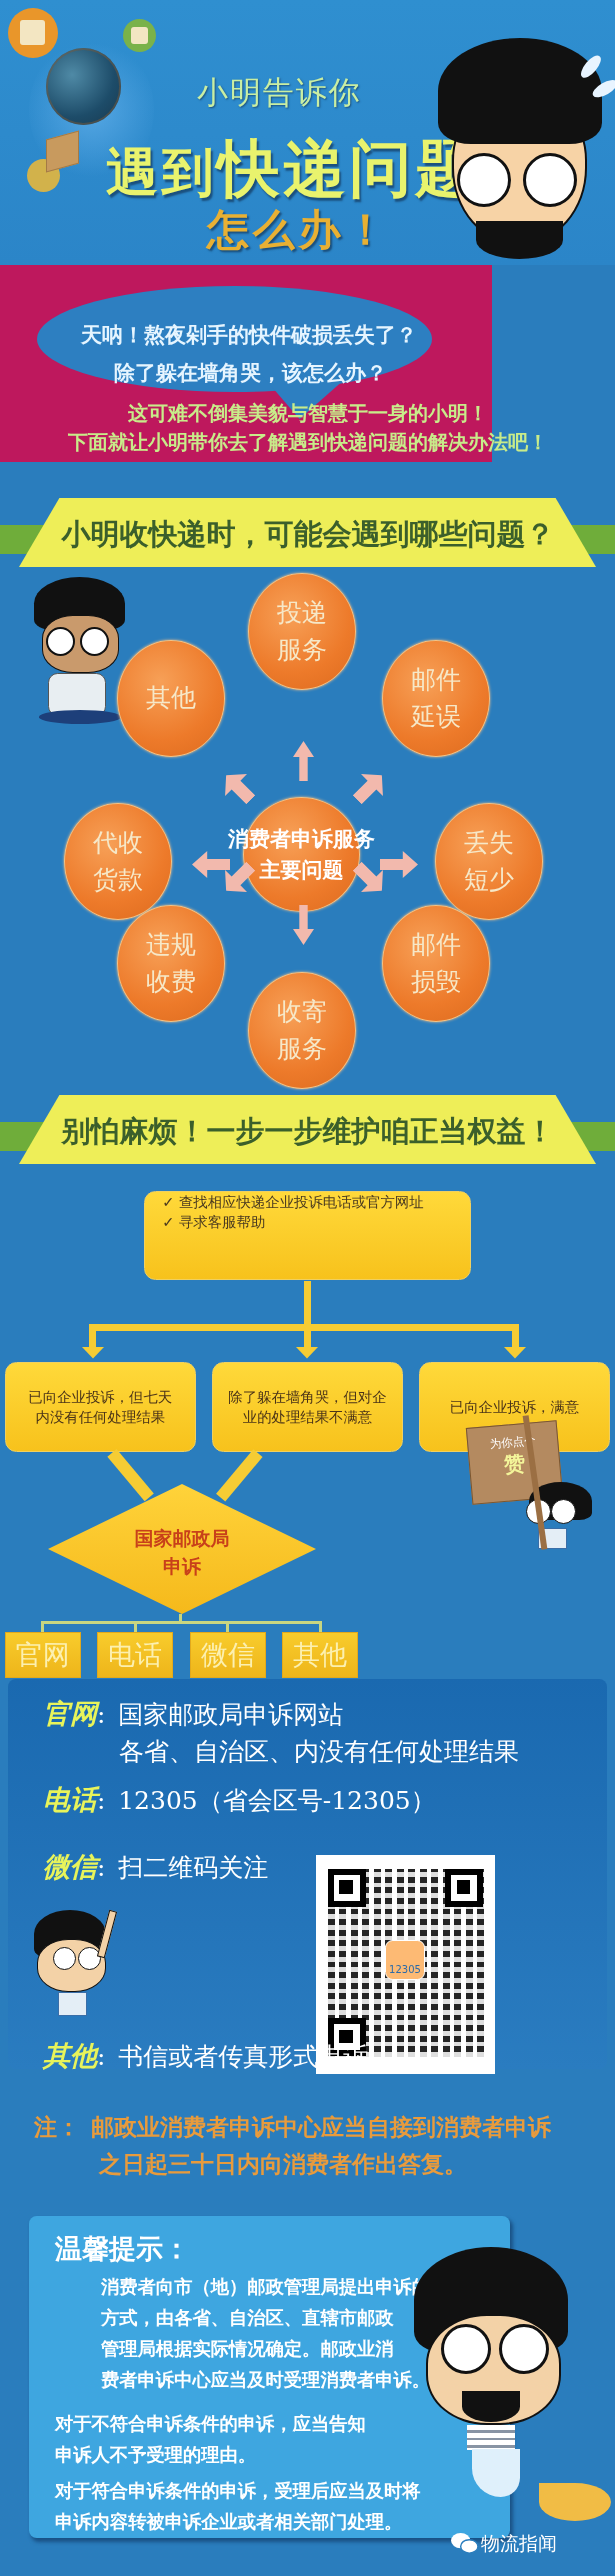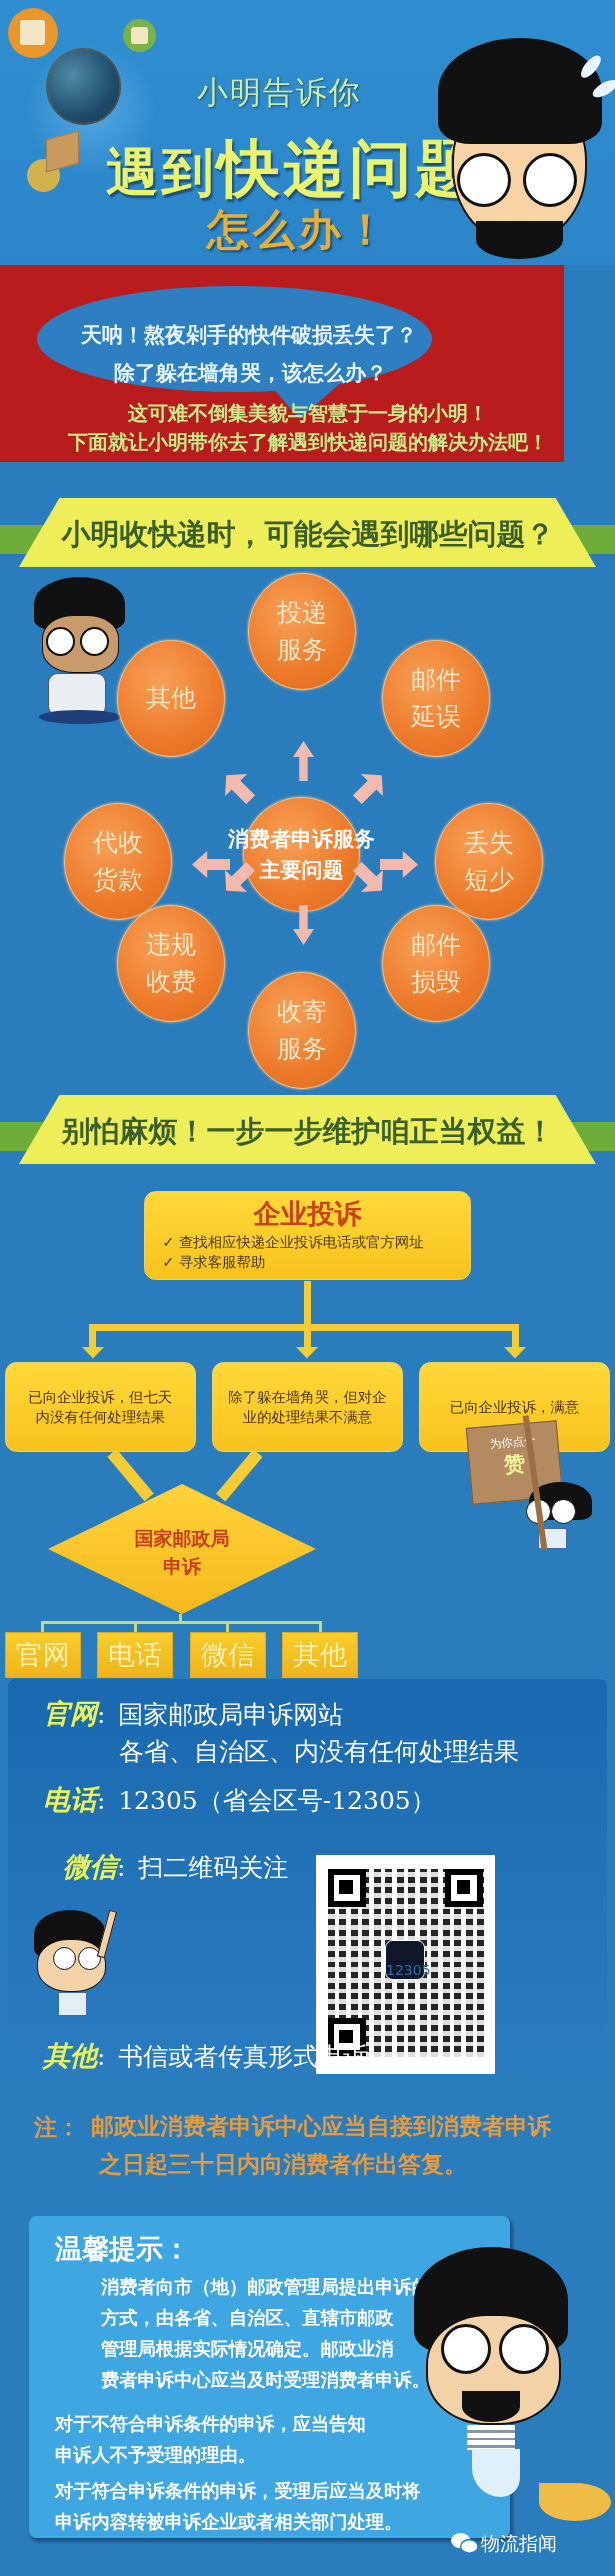--- a/index.html
+++ b/index.html
@@ -24,21 +24,21 @@
   
   .head { left: 438px; top: 38px; width: 164px; height: 202px; }
   .face { position:absolute; left: 14.4px; top: 53px; width: 135px; height: 154px; background: #f7d3a6; border: 2.9px solid #111; border-radius: 45% 45% 50% 50%; }
   .hair { position:absolute; left: 0; top: 0; width: 164px; height: 106px; background: #111; border-radius: 50% 50% 20% 20%; }
   .glass { position:absolute; width: 54px; height: 54px; border: 3.8px solid #111; border-radius: 50%; background: #fff; top: 115px; }
   .glass.l { left: 19px; } .glass.r { left: 85px; }
   .mouth { position:absolute; left: 38px; top: 183px; width: 87px; height: 38px; background: #111; border-radius: 0 0 50% 50%; }
   .drop { position:absolute; width: 11.5px; height: 27px; background: #e8f4ff; border-radius: 50%; }
 
   
-  #intro { left: 0; top: 265px; width: 564px; height: 197px; background: #b91c1c; }
+  #intro { left: 0; top: 265px; width: 492px; height: 197px; background: #be185d; }
   .bubble { left: 37px; top: 21px; width: 395px; height: 106px; background: #2d7fc1; border-radius: 50%; }
   .bubble-tail { left: 260px; top: 96px; width: 0; height: 0; border-left: 29px solid transparent; border-right: 87px solid transparent; border-top: 58px solid #2d7fc1; transform: skewX(20deg); }
   .bubble-text { left: 0; width: 616px; color: #e6f5ff; font-size: 21px; font-weight: bold; text-align: left; }
   .bubble-line1 { left: 81px; top: 56px; }
   .bubble-line2 { left: 114px; top: 94px; }
   .intro-line { left: 0; width: 616px; text-align: center; color: #c8ec8a; font-size: 20px; font-weight: bold; }
 
   
   .banner { left: 0; width: 616px; height: 77px; }
   .banner .wing-l { position:absolute; left: 0; top: 27px; width: 58px; height: 29px; background: #6fad3a; }
@@ -66,21 +66,21 @@
   .dlabel { color: #e8f45a; font-weight: bold; font-style: italic; font-size: 27px; font-family: "DejaVu Serif", "Liberation Serif", serif; }
   .dval { color: #ffffff; font-size: 25px; font-family: "DejaVu Serif", "Liberation Serif", serif; }
   .qr { left: 316px; top: 1855px; width: 179px; height: 219px; background: #fff; }
   .qr-inner { position: absolute; left: 11.5px; top: 13.5px; width: 156px; height: 188px;
     background:
       repeating-linear-gradient(90deg, #000 0 5.8px, #fff 5.8px 10.6px),
       #000;
     opacity: 0.85; }
   .qr-finder { position:absolute; width: 38px; height: 38px; border: 6.7px solid #000; background: #fff; }
   .qr-finder::after { content:""; position:absolute; left: 5.8px; top: 5.8px; width: 13.5px; height: 13.5px; background:#000; }
-  .qr-logo { position:absolute; left: 69px; top: 85px; width: 40px; height: 40px; border-radius: 7.7px; background: #0f172a; border: 1.9px solid #fff; font-size: 14px; color: #2c6ba8; text-align: center; line-height: 58px; }
+  .qr-logo { position:absolute; left: 69px; top: 85px; width: 40px; height: 40px; border-radius: 7.7px; background: #fdba74; border: 1.9px solid #fff; font-size: 10px; color: #2c6ba8; text-align: center; line-height: 58px; }
 
   
   .note { color: #e89b3c; font-size: 23px; font-weight: bold; font-family: "DejaVu Serif", "Liberation Serif", serif; line-height: 1.55; }
 
   
   #tips { left: 29px; top: 2216px; width: 481px; height: 322px; background: #3ea6e0; border-radius: 7.7px; box-shadow: 2.9px 3.8px 3.8px rgba(10,40,80,0.5); }
   .tip-title { color: #ffffff; font-size: 27px; font-weight: bold; font-family: "DejaVu Serif", "Liberation Serif", serif; }
   .tip-p { color: #ffffff; font-size: 18.3px; font-weight: bold; font-family: "DejaVu Serif", "Liberation Serif", serif; line-height: 1.7; }
   .watermark { left: 481px; top: 2531px; color: #ffffff; font-size: 19px; }
   .wechat-icon { left: 450px; top: 2531px; width: 29px; height: 25px; }
@@ -204,21 +204,20 @@
 <div class="abs arrow-shape" style="left:293px;top:905px;width:21px;height:40px;clip-path:polygon(30% 0,70% 0,70% 60%,100% 60%,50% 100%,0 60%,30% 60%);"></div>
 
 <div class="abs banner" style="top:1095px;">
   <div class="wing-l"></div>
   <div class="wing-r"></div>
   <div class="ribbon"></div>
   <div class="ribbon-text">别怕麻烦！一步一步维护咱正当权益！</div>
 </div>
 
 <div class="abs flow-box" style="left:144px;top:1191px;width:327px;height:89px;">
-  <div class="flow-title" style="margin-top:3.8px;">企业投诉</div>
   <div class="flow-item"><span>✓</span> <span>查找相应快递企业投诉电话或官方网址</span></div>
   <div class="flow-item"><span>✓</span> <span>寻求客服帮助</span></div>
 </div>
 
 <div class="abs conn" style="left:304px;top:1281px;width:6.7px;height:46px;"></div>
 <div class="abs conn" style="left:89px;top:1324px;width:429px;height:6.7px;"></div>
 <div class="abs conn" style="left:89px;top:1324px;width:6.7px;height:25px;"></div>
 <div class="abs conn" style="left:304px;top:1324px;width:6.7px;height:25px;"></div>
 <div class="abs conn" style="left:512px;top:1324px;width:6.7px;height:25px;"></div>
 <div class="abs conn" style="left:82px;top:1347px;width:22px;height:11.5px;clip-path:polygon(0 0,100% 0,50% 100%);"></div>
@@ -276,21 +275,21 @@
 <div id="detail" class="abs"></div>
 <div class="abs" style="left:43px;top:1696px;">
   <span class="dlabel">官网</span><span class="dval">:</span>
   <span class="dval" style="margin-left:7.7px;">国家邮政局申诉网站</span>
 </div>
 <div class="abs dval" style="left:119px;top:1735px;">各省、自治区、内没有任何处理结果</div>
 <div class="abs" style="left:43px;top:1782px;">
   <span class="dlabel">电话</span><span class="dval">:</span>
   <span class="dval" style="margin-left:7.7px;">12305（省会区号-12305）</span>
 </div>
-<div class="abs" style="left:43px;top:1849px;margin-left:20px;">
+<div class="abs" style="left:43px;top:1849px;">
   <span class="dlabel">微信</span><span class="dval">:</span>
   <span class="dval" style="margin-left:7.7px;">扫二维码关注</span>
 </div>
 
 <div class="abs" style="left:34px;top:1910px;width:87px;height:125px;">
   <div style="position:absolute;left:0;top:0;width:72px;height:48px;background:#111;border-radius:50% 50% 20% 20%;"></div>
   <div style="position:absolute;left:2.9px;top:29px;width:69px;height:53px;background:#f3d2a7;border:1.9px solid #111;border-radius:45%;"></div>
   <div style="position:absolute;left:19px;top:37px;width:23px;height:23px;border:1.9px solid #111;border-radius:50%;background:#fff;"></div>
   <div style="position:absolute;left:44px;top:37px;width:23px;height:23px;border:1.9px solid #111;border-radius:50%;background:#fff;"></div>
   <div style="position:absolute;left:69px;top:0;width:7.7px;height:48px;background:#f3d2a7;border:1px solid #111;transform:rotate(15deg);"></div>
@@ -306,21 +305,21 @@
   <div class="qr-finder" style="left:11.5px;top:163px;"></div>
   <div class="qr-logo">12305</div>
 </div>
 
 <div class="abs" style="left:43px;top:2038px;">
   <span class="dlabel">其他</span><span class="dval">:</span>
   <span class="dval" style="margin-left:7.7px;">书信或者传真形式申诉。</span>
 </div>
 
 <div class="abs note" style="left:34px;top:2109px;">注：</div>
-<div class="abs note" style="left:91px;top:2109px;font-family:Liberation Serif, serif;">邮政业消费者申诉中心应当自接到消费者申诉</div>
+<div class="abs note" style="left:91px;top:2109px;">邮政业消费者申诉中心应当自接到消费者申诉</div>
 <div class="abs note" style="left:99px;top:2146px;">之日起三十日内向消费者作出答复。</div>
 
 <div id="tips" class="abs"></div>
 <div class="abs tip-title" style="left:55px;top:2231px;">温馨提示：</div>
 <div class="abs tip-p" style="left:55px;top:2271px;margin-left:46px;">
   <div>消费者向市（地）邮政管理局提出申诉的</div>
   <div>方式，由各省、自治区、直辖市邮政</div>
   <div>管理局根据实际情况确定。邮政业消</div>
   <div>费者申诉中心应当及时受理消费者申诉。</div>
 </div>

